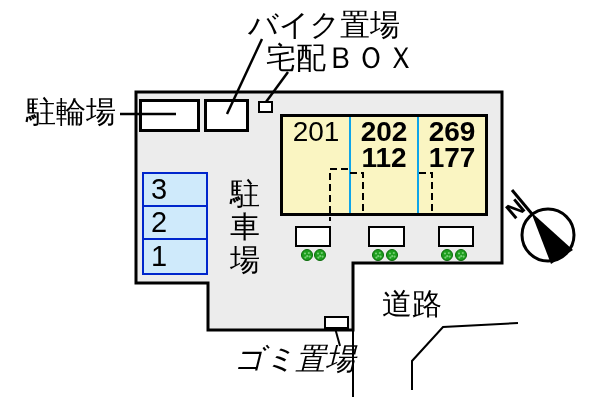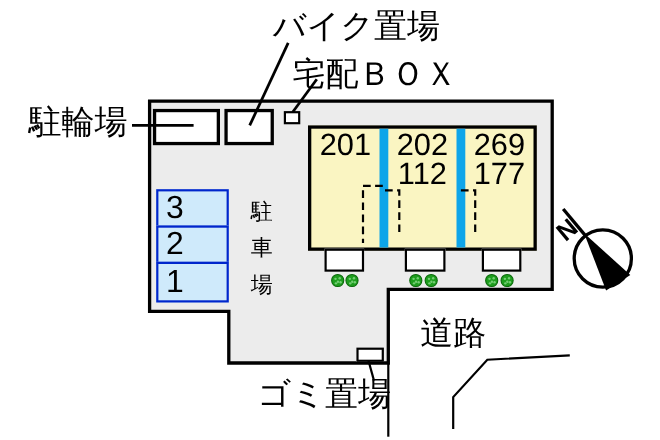--- a/index.html
+++ b/index.html
@@ -4,34 +4,34 @@
 <style>
   html,body{margin:0;padding:0;background:#fff;}
   .canvas{
     position:relative;width:600px;height:400px;background:#fff;overflow:hidden;
     font-family:"Liberation Sans","DejaVu Sans",sans-serif;color:#000;
   }
   svg.layer{position:absolute;left:0;top:0;}
   
   .lbl{position:absolute;white-space:nowrap;font-size:30px;line-height:1.05;}
   .lbl-vertical{
-    position:absolute;width:34px;font-size:20px;line-height:33px;
-    white-space:normal;word-break:break-all;
+    position:absolute;width:34px;font-size:30px;line-height:33px;
+    white-space:normal;word-break:break-all;text-align:center;
   }
   
   .wrect{position:absolute;background:#fff;border:3px solid #000;box-sizing:border-box;}
   .wrect-thin{border-width:2px;}
   
   .building{
-    position:absolute;left:280px;top:114px;width:208px;height:114px;
+    position:absolute;left:280px;top:114px;width:208px;height:102px;
     background:var(--building-fill,#FAF5C2);border:3px solid #000;box-sizing:border-box;
     display:flex;flex-direction:row;
   }
   .unit{flex:1 1 0;}
-  .unit + .unit{border-left:8px solid #0ea5e9;}
+  .unit + .unit{border-left:2px solid #0ea5e9;font-weight:bold;}
   .unum{text-align:center;font-size:28px;line-height:23px;padding-top:3px;letter-spacing:0;}
   .porch{position:absolute;background:#fff;border:2px solid #000;box-sizing:border-box;}
   
   .pspace{
     position:absolute;left:142px;width:66px;box-sizing:border-box;
     background:var(--parking-space-fill,#CFEAFB);
     border:2px solid var(--parking-space-border,#0026CC);
     display:flex;align-items:center;font-size:29px;padding-left:7px;
   }
   
@@ -85,24 +85,24 @@
   </div>
   <div class="pspace" style="top:205px;height:35px;">
     <span>2</span>
   </div>
   <div class="pspace" style="top:238px;height:37px;">
     <span>1</span>
   </div>
 
   <div class="lbl" style="left:26px;top:96px;">駐輪場</div>
   <div class="lbl" style="left:248px;top:9px;">バイク置場</div>
-  <div class="lbl" style="left:266px;top:52px;">宅配ＢＯＸ</div>
+  <div class="lbl" style="left:266px;top:42px;">宅配ＢＯＸ</div>
   <div class="lbl-vertical" style="left:228px;top:177px;">駐車場</div>
   <div class="lbl" style="left:382px;top:288px;">道路</div>
-  <div class="lbl" style="left:234px;top:343px;">ゴミ置場</div>
+  <div class="lbl" style="left:234px;top:343px;font-style:italic;">ゴミ置場</div>
 
   <svg class="layer" width="600" height="400" style="pointer-events:none;">
     <line class="leader" x1="120" y1="114" x2="176" y2="114"></line>
     <line class="leader" x1="262" y1="39" x2="227" y2="114"></line>
     <line class="leader" x1="288" y1="72" x2="266" y2="102"></line>
     <line class="leader" x1="335" y1="328" x2="340" y2="346" style="stroke-width:2;"></line>
 
     <path class="entry-dash" d="M348,169 H330 V221"></path>
     <path class="entry-dash" d="M350,173 H363 V212"></path>
     <path class="entry-dash" d="M419,173 H432 V212"></path>

